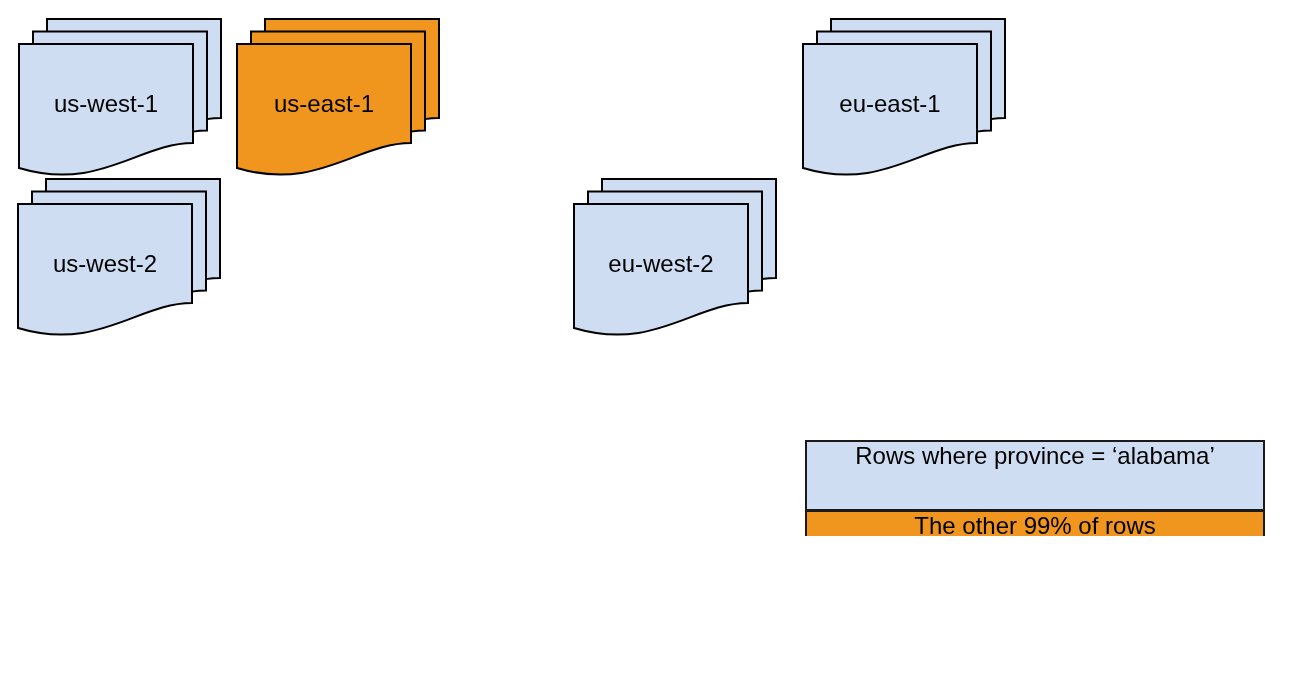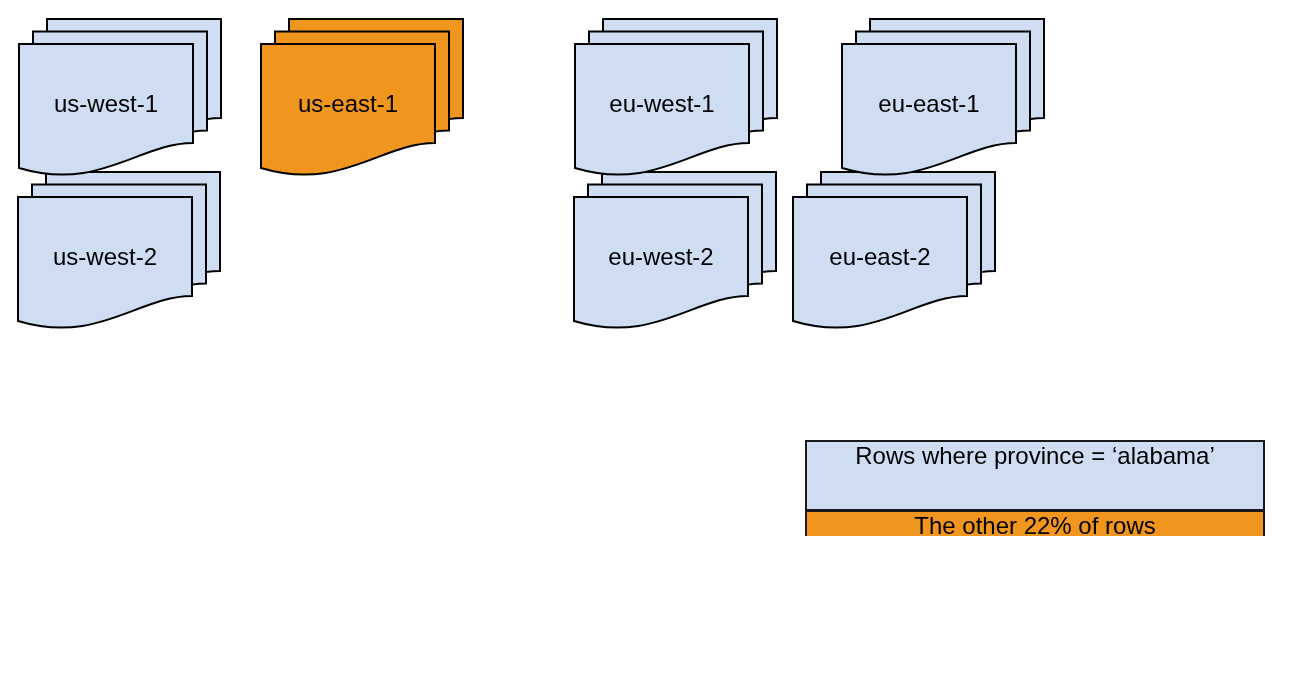--- a/index.html
+++ b/index.html
@@ -14,42 +14,42 @@
     height: 536px;
     background: #ffffff;
     overflow: hidden;
   }
   .stack {
     position: absolute;
     width: 206px;
     height: 158px;
   }
   .stack.layer-top { z-index: 2; }
-  .stack.layer-bottom { z-index: 1; }
+  .stack.layer-bottom { z-index: 1; margin-top: 7px; }
 
   .stack .sheet {
     fill: var(--region-fill, #ceddf1);
     stroke: var(--outline, #000000);
     stroke-width: 2;
     stroke-linejoin: miter;
   }
   .stack.highlighted .sheet {
     fill: var(--highlight-fill, #f0951e);
   }
   .stack .stack-label {
     font-family: "Liberation Sans", sans-serif;
     font-size: 24px;
     fill: var(--text-color, #000000);
   }
 
   
   .pos-us-west-1 { left: 18px;  top: 18px; }
-  .pos-us-east-1 { left: 260px; top: 18px; }
+  .pos-us-east-1 { left: 236px; top: 18px; }
   .pos-eu-west-1 { left: 574px; top: 18px; }
-  .pos-eu-east-1 { left: 802px; top: 18px; margin-left: 39px; }
+  .pos-eu-east-1 { left: 802px; top: 18px; }
   .pos-us-west-2 { left: 17px;  top: 171px; }
   .pos-us-east-2 { left: 236px; top: 171px; }
   .pos-eu-west-2 { left: 573px; top: 171px; text-decoration: underline; }
   .pos-eu-east-2 { left: 792px; top: 171px; }
   .pos-ap-east-1 { left: 399px; top: 350px; }
   .pos-ap-east-2 { left: 388px; top: 503px; }
 
   
   .legend {
     position: absolute;
@@ -91,28 +91,20 @@
 
   <div class="stack layer-top pos-us-east-1 highlighted">
     <svg viewBox="0 0 206 158" width="206" height="158">
       <path class="sheet" transform="translate(29,1)" d="M0,0 L174,0 L174,99 C120,99 80,148 0,124 Z"></path>
       <path class="sheet" transform="translate(15,13.5)" d="M0,0 L174,0 L174,99 C120,99 80,148 0,124 Z"></path>
       <path class="sheet" transform="translate(1,26)" d="M0,0 L174,0 L174,99 C120,99 80,148 0,124 Z"></path>
       <text class="stack-label" x="88" y="85" text-anchor="middle" dominant-baseline="central">us-east-1</text>
     </svg>
   </div>
 
-  <div class="stack layer-top pos-eu-west-1">
-    <svg viewBox="0 0 206 158" width="206" height="158">
-      <path class="sheet" transform="translate(29,1)" d="M0,0 L174,0 L174,99 C120,99 80,148 0,124 Z"></path>
-      <path class="sheet" transform="translate(15,13.5)" d="M0,0 L174,0 L174,99 C120,99 80,148 0,124 Z"></path>
-      <path class="sheet" transform="translate(1,26)" d="M0,0 L174,0 L174,99 C120,99 80,148 0,124 Z"></path>
-      <text class="stack-label" x="88" y="85" text-anchor="middle" dominant-baseline="central">eu-west-1</text>
-    </svg>
-  </div>
 
   <div class="stack layer-top pos-eu-east-1">
     <svg viewBox="0 0 206 158" width="206" height="158">
       <path class="sheet" transform="translate(29,1)" d="M0,0 L174,0 L174,99 C120,99 80,148 0,124 Z"></path>
       <path class="sheet" transform="translate(15,13.5)" d="M0,0 L174,0 L174,99 C120,99 80,148 0,124 Z"></path>
       <path class="sheet" transform="translate(1,26)" d="M0,0 L174,0 L174,99 C120,99 80,148 0,124 Z"></path>
       <text class="stack-label" x="88" y="85" text-anchor="middle" dominant-baseline="central">eu-east-1</text>
     </svg>
   </div>
 
@@ -128,33 +120,25 @@
 
   <div class="stack layer-bottom pos-eu-west-2">
     <svg viewBox="0 0 206 158" width="206" height="158">
       <path class="sheet" transform="translate(29,1)" d="M0,0 L174,0 L174,99 C120,99 80,148 0,124 Z"></path>
       <path class="sheet" transform="translate(15,13.5)" d="M0,0 L174,0 L174,99 C120,99 80,148 0,124 Z"></path>
       <path class="sheet" transform="translate(1,26)" d="M0,0 L174,0 L174,99 C120,99 80,148 0,124 Z"></path>
       <text class="stack-label" x="88" y="85" text-anchor="middle" dominant-baseline="central">eu-west-2</text>
     </svg>
   </div>
 
-  <div class="stack layer-bottom pos-eu-east-2">
-    <svg viewBox="0 0 206 158" width="206" height="158">
-      <path class="sheet" transform="translate(29,1)" d="M0,0 L174,0 L174,99 C120,99 80,148 0,124 Z"></path>
-      <path class="sheet" transform="translate(15,13.5)" d="M0,0 L174,0 L174,99 C120,99 80,148 0,124 Z"></path>
-      <path class="sheet" transform="translate(1,26)" d="M0,0 L174,0 L174,99 C120,99 80,148 0,124 Z"></path>
-      <text class="stack-label" x="88" y="85" text-anchor="middle" dominant-baseline="central">eu-east-2</text>
-    </svg>
-  </div>
 
 
 
   <div class="legend">
     <div class="legend-row swatch-region">
       <span>Rows where province = ‘alabama’</span>
     </div>
     <div class="legend-row swatch-highlight">
-      <span>The other 22% of rows</span>
+      <span>The other 99% of rows</span>
     </div>
   </div>
 
 </div>
 
 </body></html>

